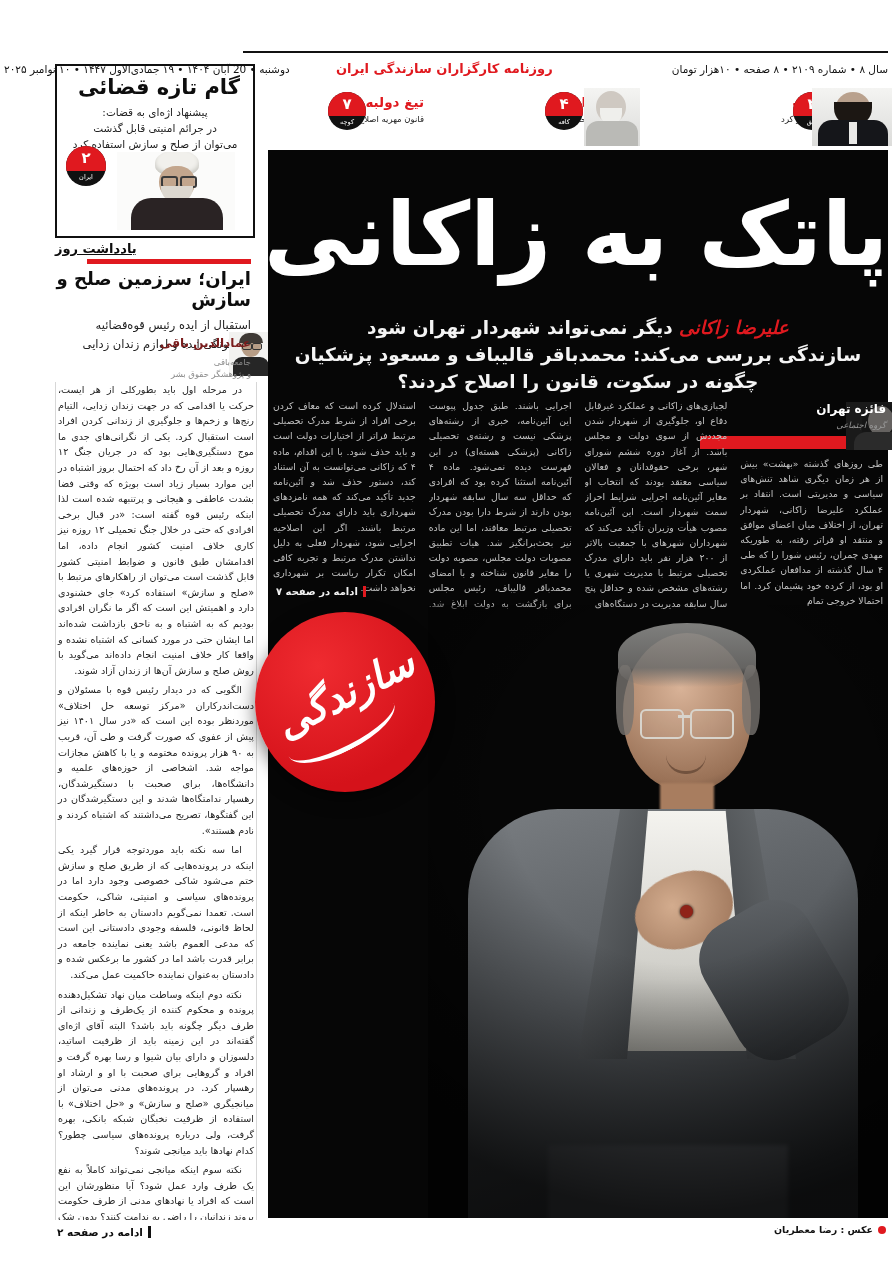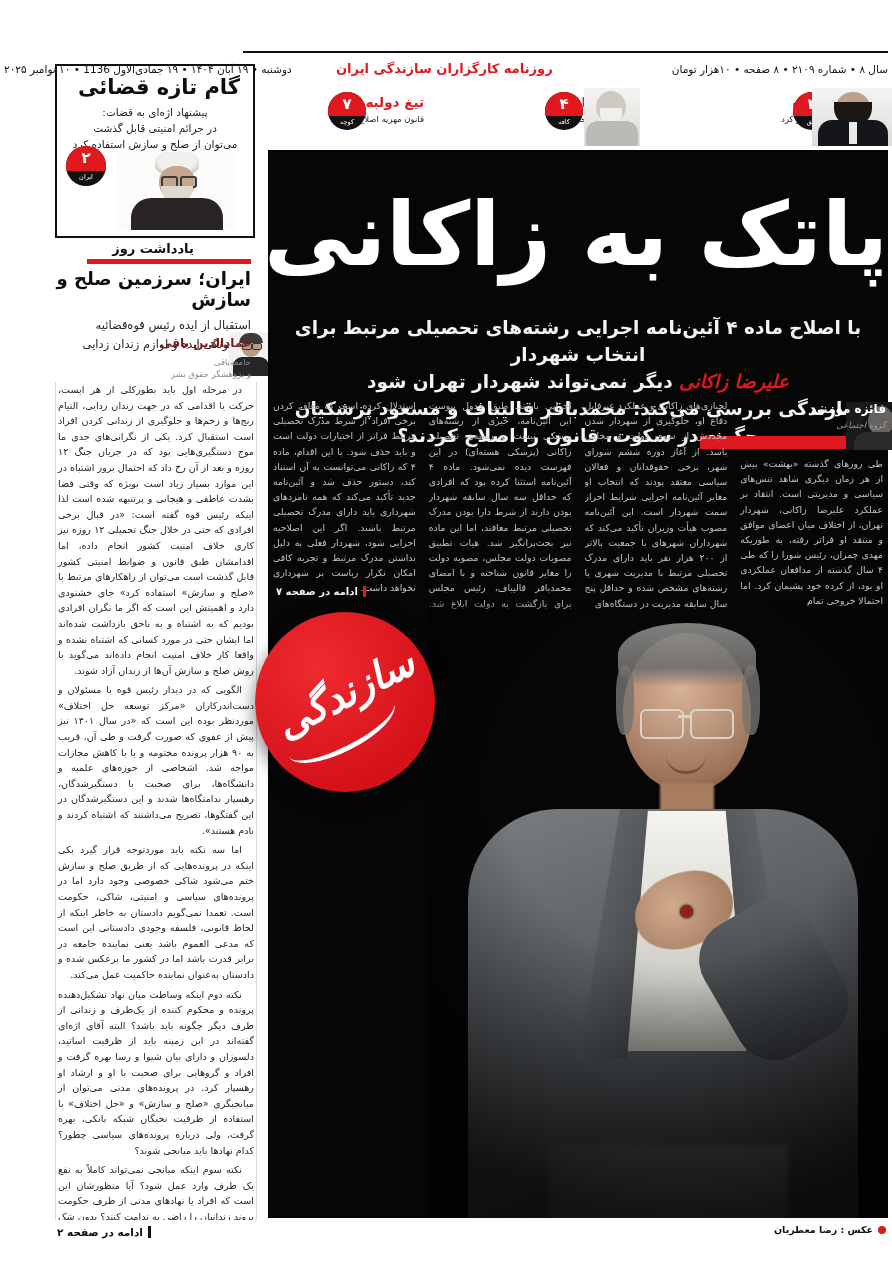--- a/index.html
+++ b/index.html
@@ -54,21 +54,21 @@
 </style>
 </head>
 <body>
 
 <div id="page">
 
   <div class="abs hairline" style="left:243px;top:51px;width:645px;"></div>
 
   <div class="abs hdr-txt" style="right:4px;top:63px;">سال ۸ • شماره ۲۱۰۹ • ۸ صفحه • ۱۰هزار تومان</div>
   <div class="abs brand" style="left:336px;top:61px;">روزنامه کارگزاران سازندگی ایران</div>
-  <div class="abs hdr-txt" style="left:4px;top:63px;text-align:left;">دوشنبه • ۱۹ آبان ۱۴۰۴ • ۱۹ جمادی‌الاول 1136 • ۱۰ نوامبر ۲۰۲۵</div>
+  <div class="abs hdr-txt" style="left:4px;top:63px;text-align:left;">دوشنبه • 20 آبان ۱۴۰۴ • ۱۹ جمادی‌الاول ۱۴۴۷ • ۱۰ نوامبر ۲۰۲۵</div>
 
   <div class="abs" style="left:700px;top:88px;width:188px;height:62px;">
     <div class="abs" style="right:0;top:6px;width:120px;text-align:right;">
       <div class="t-title">گردش به غرب</div>
       <div class="t-sub">احمدالشرع به آمریکا سفر کرد</div>
     </div>
     <div class="abs badge" style="left:93px;top:4px;">
       <span class="num">۳</span>
       <span class="sec">افق</span>
     </div>
@@ -120,21 +120,21 @@
       <div class="abs" style="left:38px;top:-2px;width:44px;height:26px;border-radius:50% 50% 40% 40%;background:#f1f0ec;box-shadow:inset 0 -3px 4px #c9c8c2;"></div>
       <div class="abs" style="left:42px;top:14px;width:36px;height:34px;border-radius:46% 46% 50% 50%;background:#c3a68d;"></div>
       <div class="abs" style="left:44px;top:24px;width:13px;height:8px;border:2px solid #3a3a3a;border-radius:3px;"></div>
       <div class="abs" style="left:63px;top:24px;width:13px;height:8px;border:2px solid #3a3a3a;border-radius:3px;"></div>
       <div class="abs" style="left:44px;top:34px;width:32px;height:16px;border-radius:0 0 14px 14px;background:#ddd8d0;"></div>
       <div class="abs" style="left:14px;top:46px;width:92px;height:32px;border-radius:20px 20px 0 0;background:#2a2324;"></div>
     </div>
   </div>
 
   <div class="abs" style="left:55px;top:241px;width:196px;">
-    <div class="kicker-label" style="direction:rtl;text-align:center;">یادداشت روز</div>
+    <div class="kicker-label" style="direction:rtl;text-align:left;text-decoration:underline;">یادداشت روز</div>
     <div class="kicker-bar" style="width:164px;margin-top:3px;"></div>
   </div>
 
   <div class="abs" style="left:55px;top:268px;width:196px;">
     <div class="note-title">ایران؛ سرزمین صلح و سازش</div>
     <div class="note-sub">استقبال از ایده رئیس قوه‌قضائیه</div>
     <div class="note-sub" style="margin-top:0;">و چگونگی ایده و لوازم زندان زدایی</div>
   </div>
 
   <div class="abs" style="left:55px;top:332px;width:196px;height:44px;">
@@ -163,35 +163,34 @@
   <div class="abs cont" style="left:57px;top:1226px;">
     <span class="tick" style="background:#111;"></span>
     <span>ادامه در صفحه ۲</span>
   </div>
 
   <div id="main" class="abs" style="left:268px;top:150px;width:620px;height:1068px;">
 
     <div class="abs headline" style="left:0;top:6px;width:620px;height:150px;line-height:158px;">پاتک به زاکانی</div>
 
     <div class="abs deck" style="left:0;top:164px;width:620px;">
-      <div>با اصلاح ماده ۴ آئین‌نامه اجرایی رشته‌های تحصیلی مرتبط برای انتخاب شهردار</div>
       <div><span class="hl">علیرضا زاکانی</span><span> دیگر نمی‌تواند شهردار تهران شود</span></div>
       <div>سازندگی بررسی می‌کند: محمدباقر قالیباف و مسعود پزشکیان</div>
       <div>چگونه در سکوت، قانون را اصلاح کردند؟</div>
     </div>
 
     <div class="abs" style="left:432px;top:250px;width:186px;height:52px;">
       <div class="abs" style="left:0;top:36px;width:156px;height:13px;background:#e0191f;"></div>
       <div class="abs ph" style="left:30px;top:2px;width:70px;height:48px;background:#1a1a1a;">
         <div class="abs" style="left:22px;top:4px;width:26px;height:30px;border-radius:50%;background:#c8c2bc;"></div>
         <div class="abs" style="left:16px;top:0;width:38px;height:40px;border-radius:50% 50% 30% 30%;background:rgba(20,20,20,.55);"></div>
         <div class="abs" style="left:8px;top:30px;width:54px;height:18px;border-radius:12px 12px 0 0;background:#2b2b2b;"></div>
       </div>
       <div class="abs" style="right:0;top:2px;text-align:right;">
-        <div class="byline-name" style="text-align:right;">فائزه مومنی</div>
+        <div class="byline-name" style="text-align:right;">فائزه تهران</div>
         <div class="byline-role" style="text-align:right;">گروه اجتماعی</div>
       </div>
     </div>
 
     <div class="abs cols" style="left:5px;top:248px;width:610px;height:216px;">
       <div class="col" style="padding-top:58px;">طی روزهای گذشته «بهشت» بیش از هر زمان دیگری شاهد تنش‌های سیاسی و مدیریتی است. انتقاد بر عملکرد علیرضا زاکانی، شهردار تهران، از اختلاف میان اعضای موافق و منتقد او فراتر رفته، به طوریکه مهدی چمران، رئیس شورا را که طی ۴ سال گذشته از مدافعان عملکردی او بود، از کرده خود پشیمان کرد. اما احتمالا خروجی تمام</div>
       <div class="col">لجبازی‌های زاکانی و عملکرد غیرقابل دفاع او، جلوگیری از شهردار شدن مجددش از سوی دولت و مجلس باشد. از آغاز دوره ششم شورای شهر، برخی حقوقدانان و فعالان سیاسی معتقد بودند که انتخاب او مغایر آئین‌نامه اجرایی شرایط احراز سمت شهردار است. این آئین‌نامه مصوب هیأت وزیران تأکید می‌کند که شهرداران شهرهای با جمعیت بالاتر از ۲۰۰ هزار نفر باید دارای مدرک تحصیلی مرتبط با مدیریت شهری یا رشته‌های مشخص شده و حداقل پنج سال سابقه مدیریت در دستگاه‌های</div>
       <div class="col">اجرایی باشند. طبق جدول پیوست این آئین‌نامه، خبری از رشته‌های پزشکی نیست و رشته‌ی تحصیلی زاکانی (پزشکی هسته‌ای) در این فهرست دیده نمی‌شود. ماده ۴ آئین‌نامه استثنا کرده بود که افرادی که حداقل سه سال سابقه شهردار بودن دارند از شرط دارا بودن مدرک تحصیلی مرتبط معافند، اما این ماده نیز بحث‌برانگیز شد. هیات تطبیق مصوبات دولت مجلس، مصوبه دولت را مغایر قانون شناخته و با امضای محمدباقر قالیباف، رئیس مجلس برای بازگشت به دولت ابلاغ شد. قالیباف</div>
       <div class="col">استدلال کرده است که معاف کردن برخی افراد از شرط مدرک تحصیلی مرتبط فراتر از اختیارات دولت است و باید حذف شود. با این اقدام، ماده ۴ که زاکانی می‌توانست به آن استناد کند، دستور حذف شد و آئین‌نامه جدید تأکید می‌کند که همه نامزدهای شهرداری باید دارای مدرک تحصیلی مرتبط باشند. اگر این اصلاحیه اجرایی شود، شهردار فعلی به دلیل نداشتن مدرک مرتبط و تجربه کافی امکان تکرار ریاست بر شهرداری نخواهد داشت.</div>
     </div>

